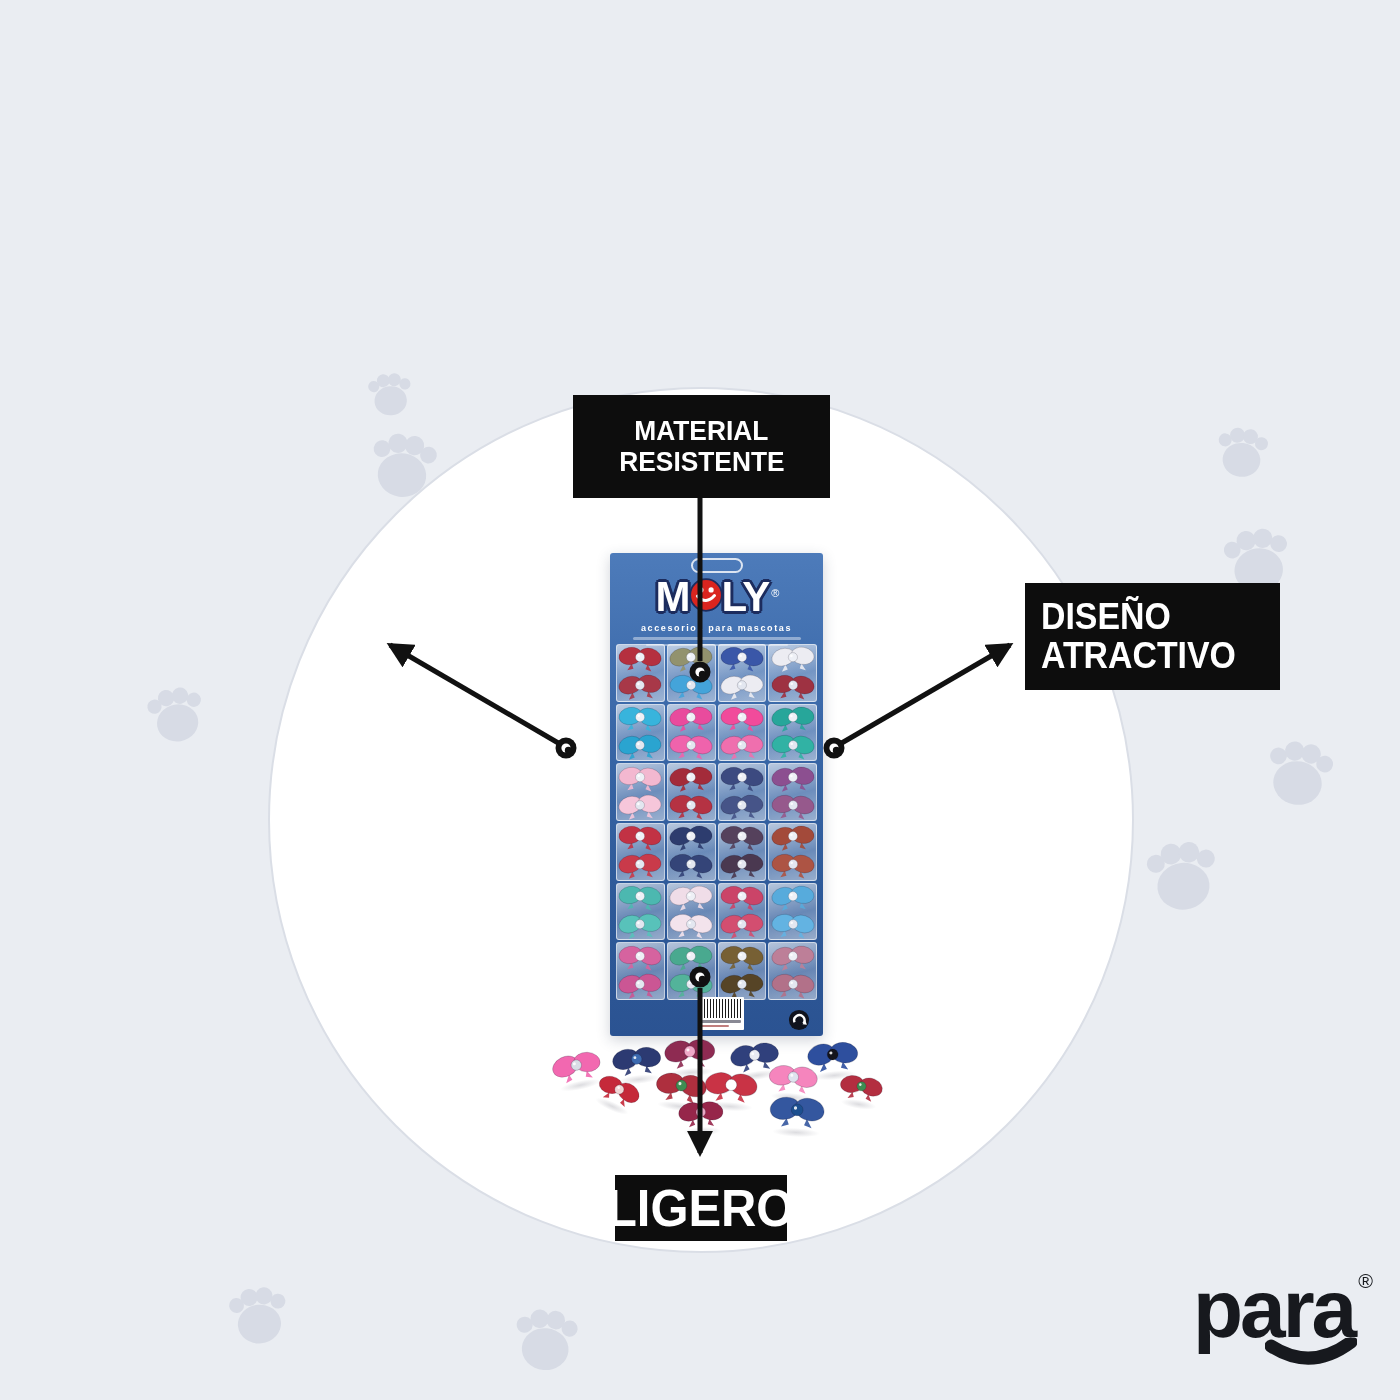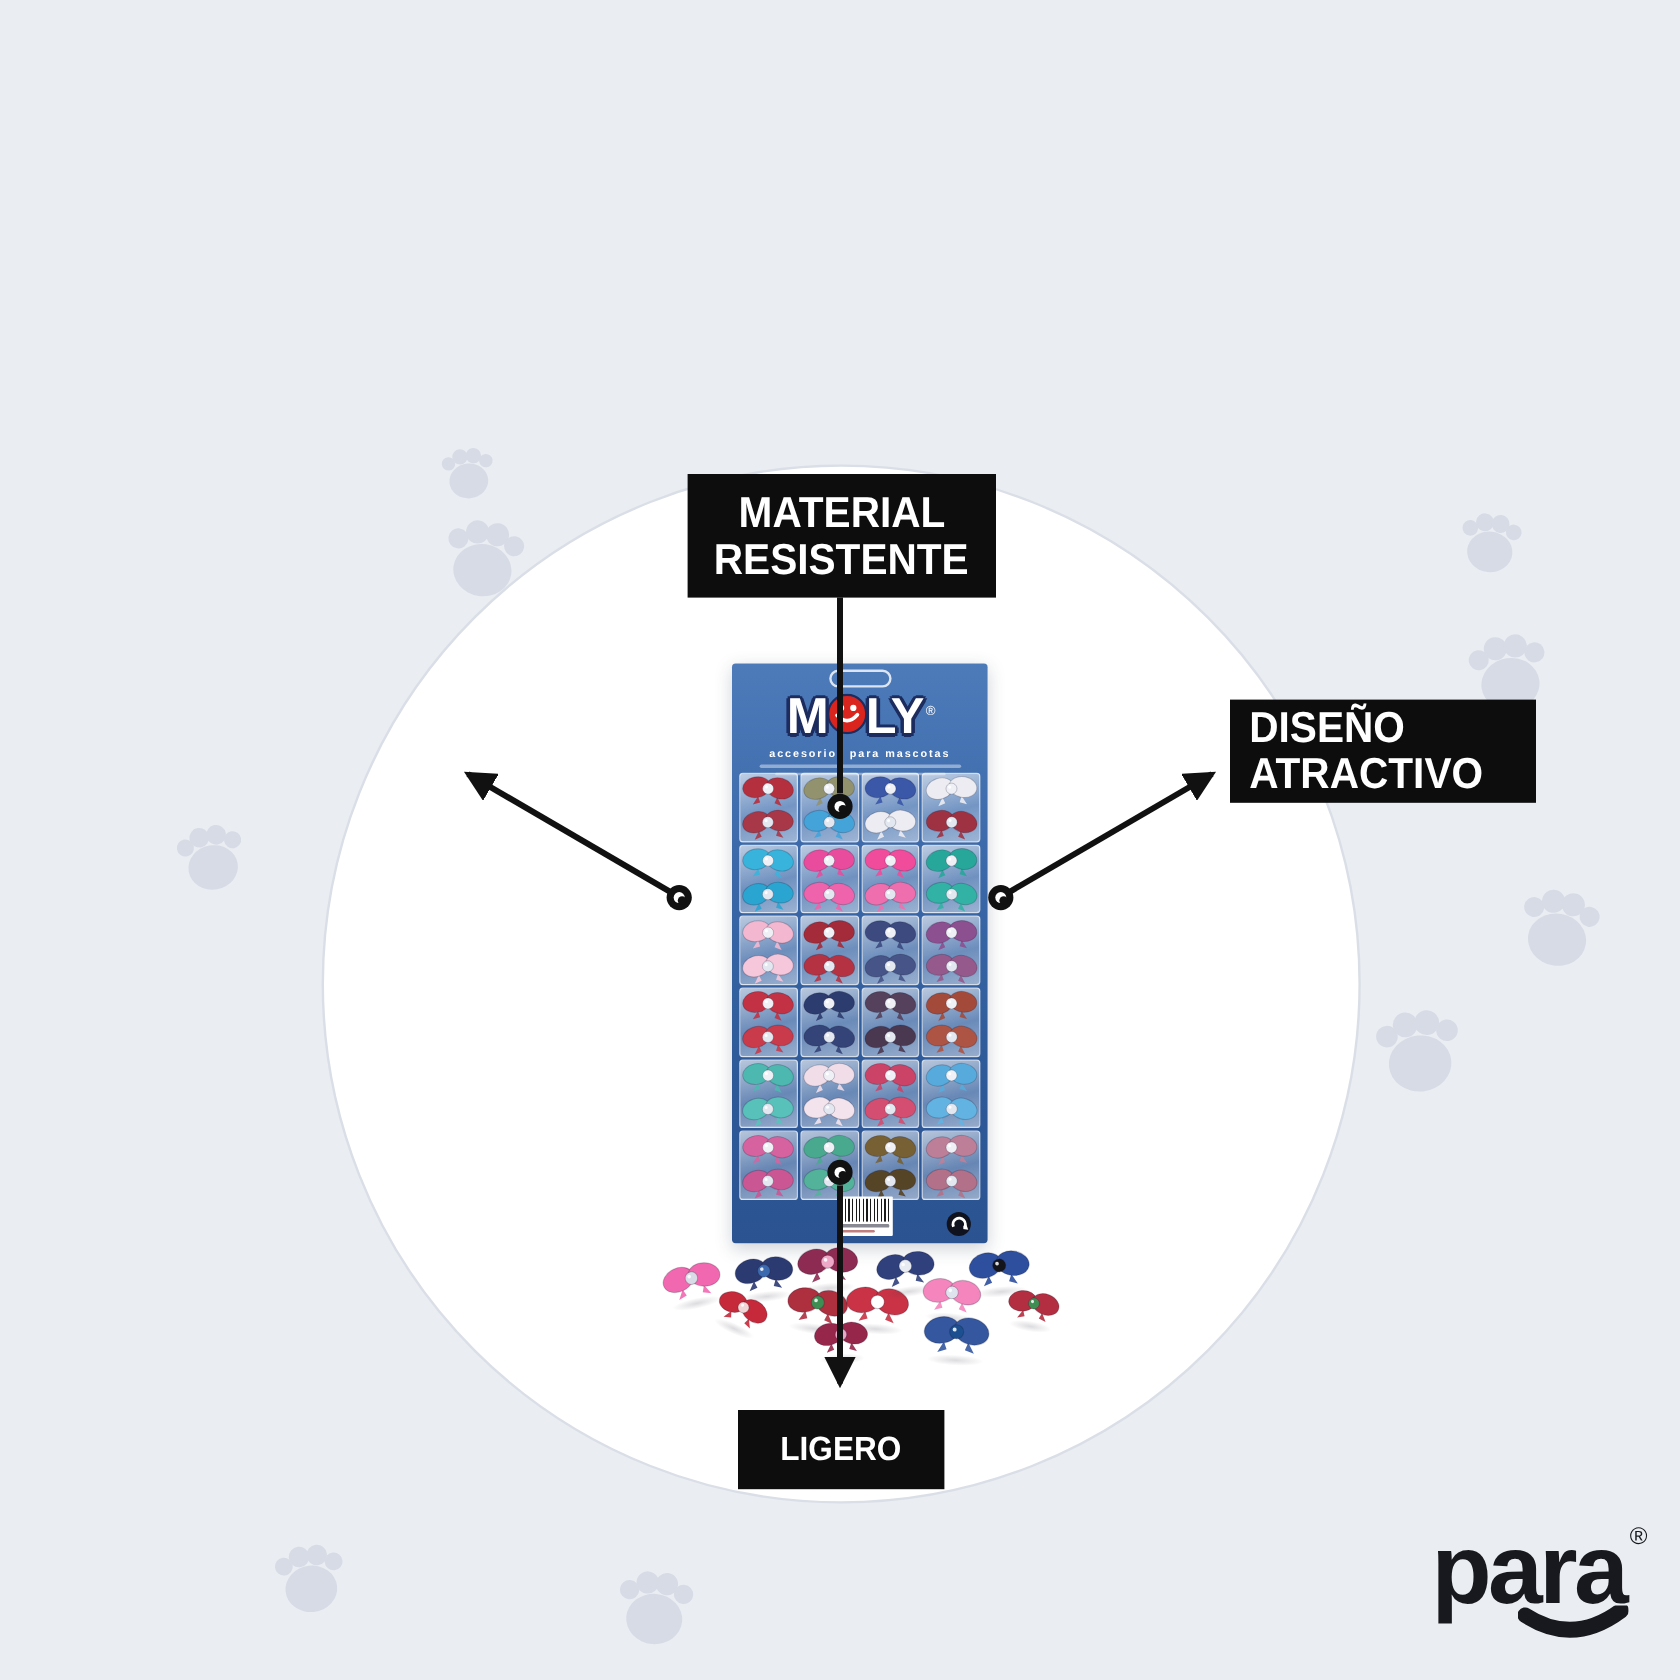--- a/index.html
+++ b/index.html
@@ -28,24 +28,24 @@
   .paw svg { display:block; width:100%; height:100%; }
   
   .callout {
     position:absolute; background:#0d0d0d; color:#fff;
     display:flex; flex-direction:column; justify-content:center;
     font-weight:700; line-height:1.08; z-index:30;
   }
   .callout .ln { transform:scaleX(0.94); transform-origin:left center; white-space:nowrap; }
   .callout.center { align-items:center; }
   .callout.center .ln { transform-origin:center; }
-  .co-material { left:573px; top:395px; width:257px; height:103px; font-size:36px; }
+  .co-material { left:573px; top:395px; width:257px; height:103px; font-size:28px; }
   .co-facil    { left:58px;  top:605px; width:318px; height:67px; font-size:41px; }
-  .co-diseno   { left:1025px; top:583px; width:255px; height:86px; font-size:36px; padding-left:16px;justify-content:center; }
-  .co-ligero   { left:615px; top:1175px; width:172px; height:66px; font-size:28px; }
+  .co-diseno   { left:1025px; top:583px; width:255px; height:107px; font-size:36px; padding-left:16px;justify-content:center; }
+  .co-ligero   { left:615px; top:1175px; width:172px; height:66px; font-size:52px; }
   
   .connectors { position:absolute; left:0; top:0; width:1400px; height:1400px; z-index:20; pointer-events:none; }
   
   .card {
     position:absolute; left:610px; top:553px; width:213px; height:483px;
     background:linear-gradient(180deg,#4d7bba 0%,#3a68a8 35%,#2e5a99 70%,#2b5392 100%);
     border-radius:3px; box-shadow:0 4px 14px rgba(40,55,80,.22); z-index:10;
   }
   .hang-slot {
     position:absolute; left:50%; top:5px; transform:translateX(-50%);

